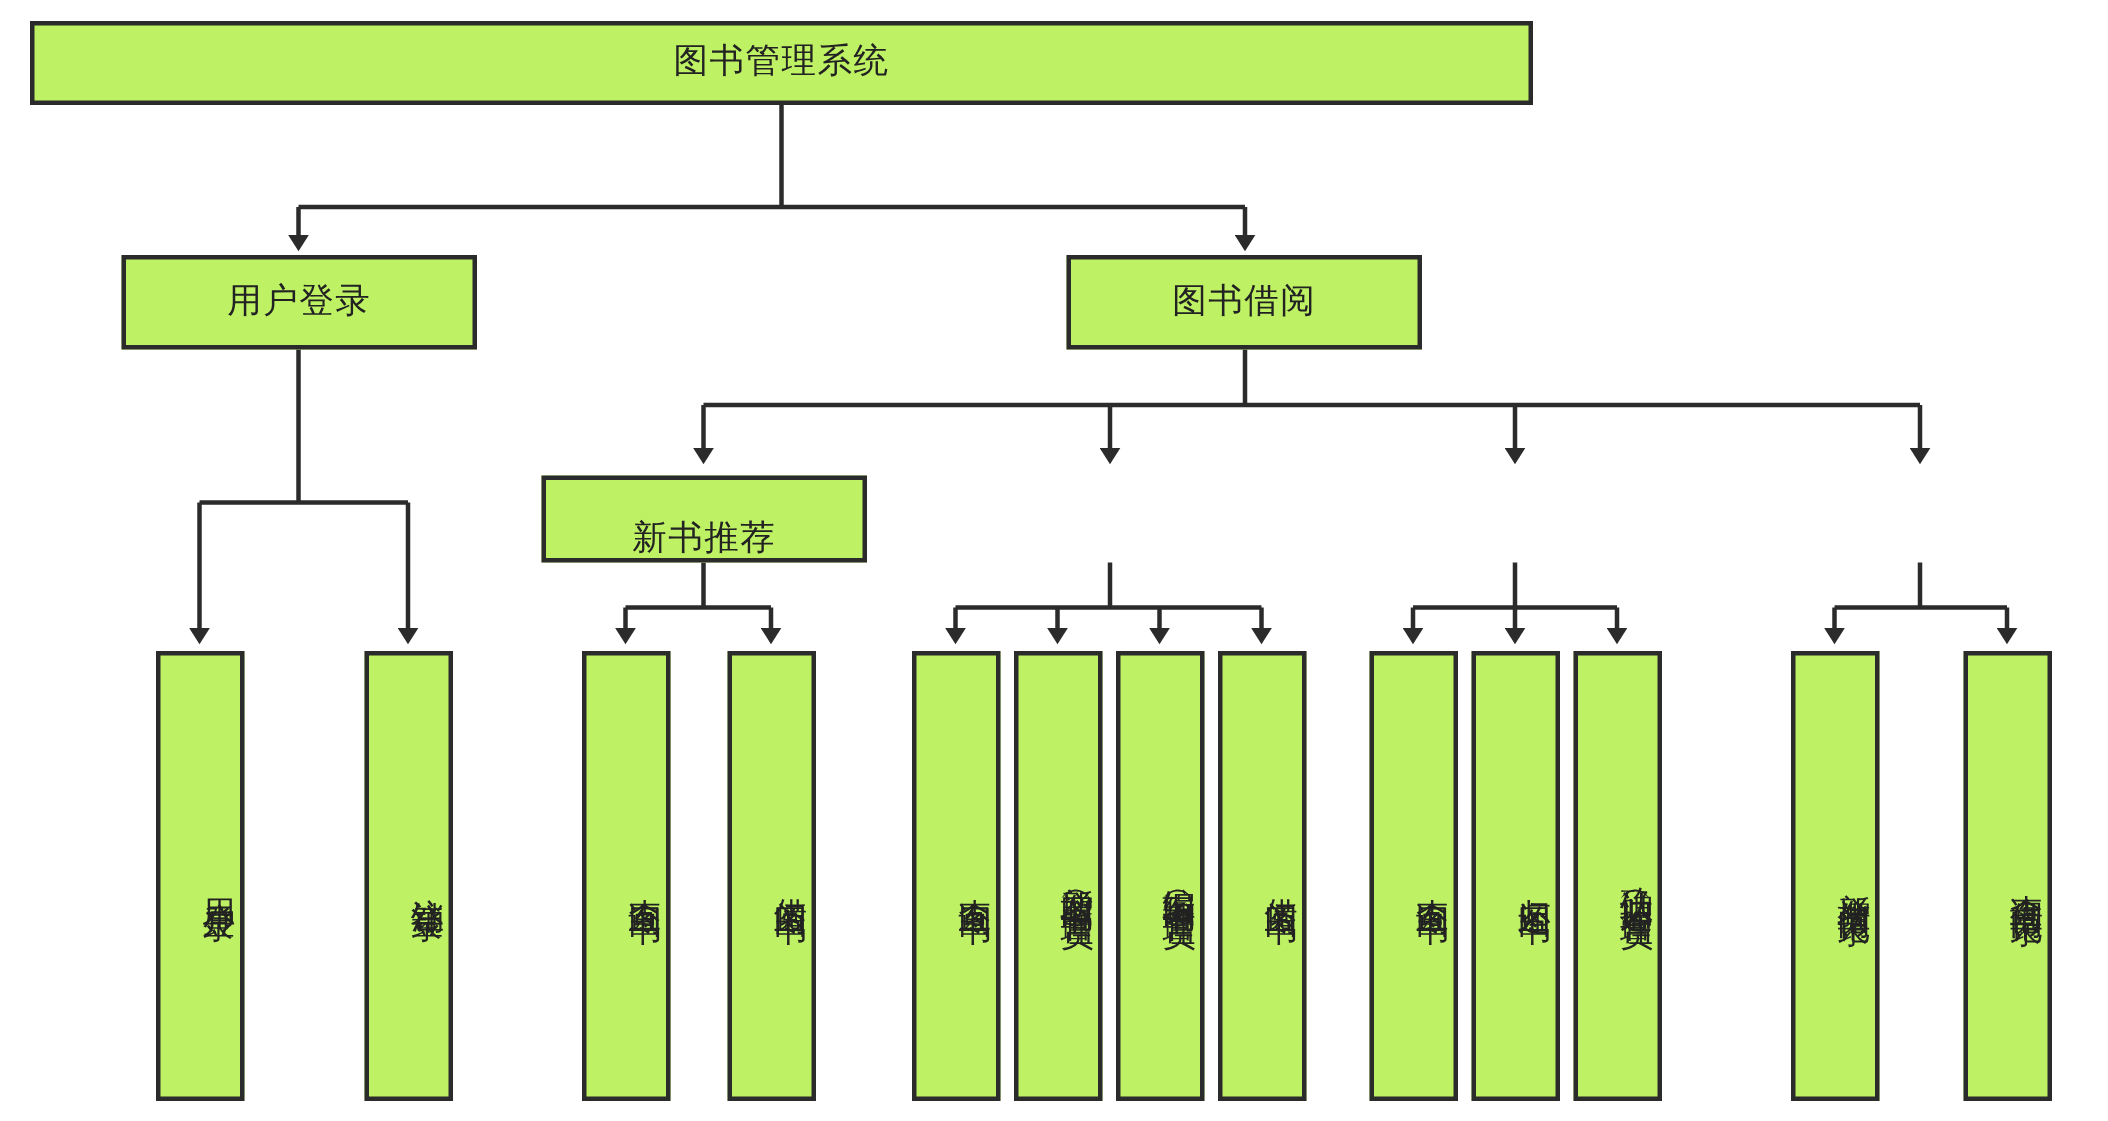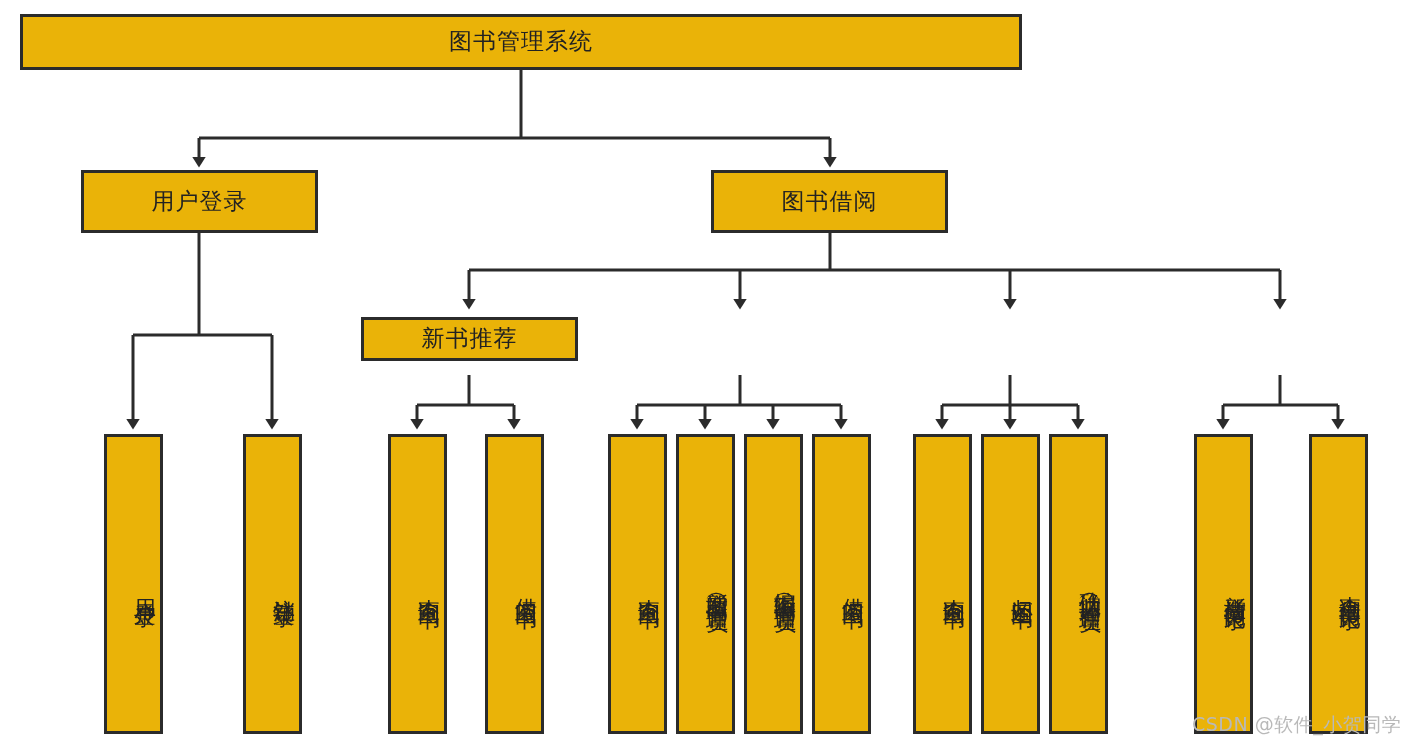--- a/index.html
+++ b/index.html
@@ -21,21 +21,21 @@
     position: absolute;
     left: 0;
     top: 0;
     width: 1405px;
     height: 747px;
     pointer-events: none;
   }
   .node {
     position: absolute;
     box-sizing: border-box;
-    background: #eab308;
+    background: #bef264;
     border: 3px solid #2b2b2b;
     display: flex;
     align-items: center;
     justify-content: center;
     color: #222222;
   }
   .node.horiz {
     font-size: 23px;
     letter-spacing: 1px;
     line-height: 1.1;
@@ -122,21 +122,21 @@
     <span>图书管理系统</span>
   </div>
 
   <div class="node horiz" style="left:81px; top:170px; width:237px; height:63px;">
     <span>用户登录</span>
   </div>
   <div class="node horiz" style="left:711px; top:170px; width:237px; height:63px;">
     <span>图书借阅</span>
   </div>
 
-  <div class="node horiz" style="left:361px; top:317px; width:217px; height:44px;">
+  <div class="node horiz" style="left:361px; top:317px; width:217px; height:58px;align-items:flex-end;">
     <span>新书推荐</span>
   </div>
 
   <div class="node vert" style="left:104px; top:434px; width:59px; height:300px;">
     <span class="vtext">用户登录</span>
   </div>
   <div class="node vert" style="left:243px; top:434px; width:59px; height:300px;">
     <span class="vtext">注销登录</span>
   </div>
 
@@ -170,15 +170,14 @@
     <span class="vtext">确认归还（管理员）</span>
   </div>
 
   <div class="node vert" style="left:1194px; top:434px; width:59px; height:300px;">
     <span class="vtext">新增借阅记录</span>
   </div>
   <div class="node vert" style="left:1309px; top:434px; width:59px; height:300px;">
     <span class="vtext">查询借阅记录</span>
   </div>
 
-  <div class="watermark" style="left:1192px; top:712px;">CSDN @软件_小贺同学</div>
 
 </div>
 
 </body></html>

